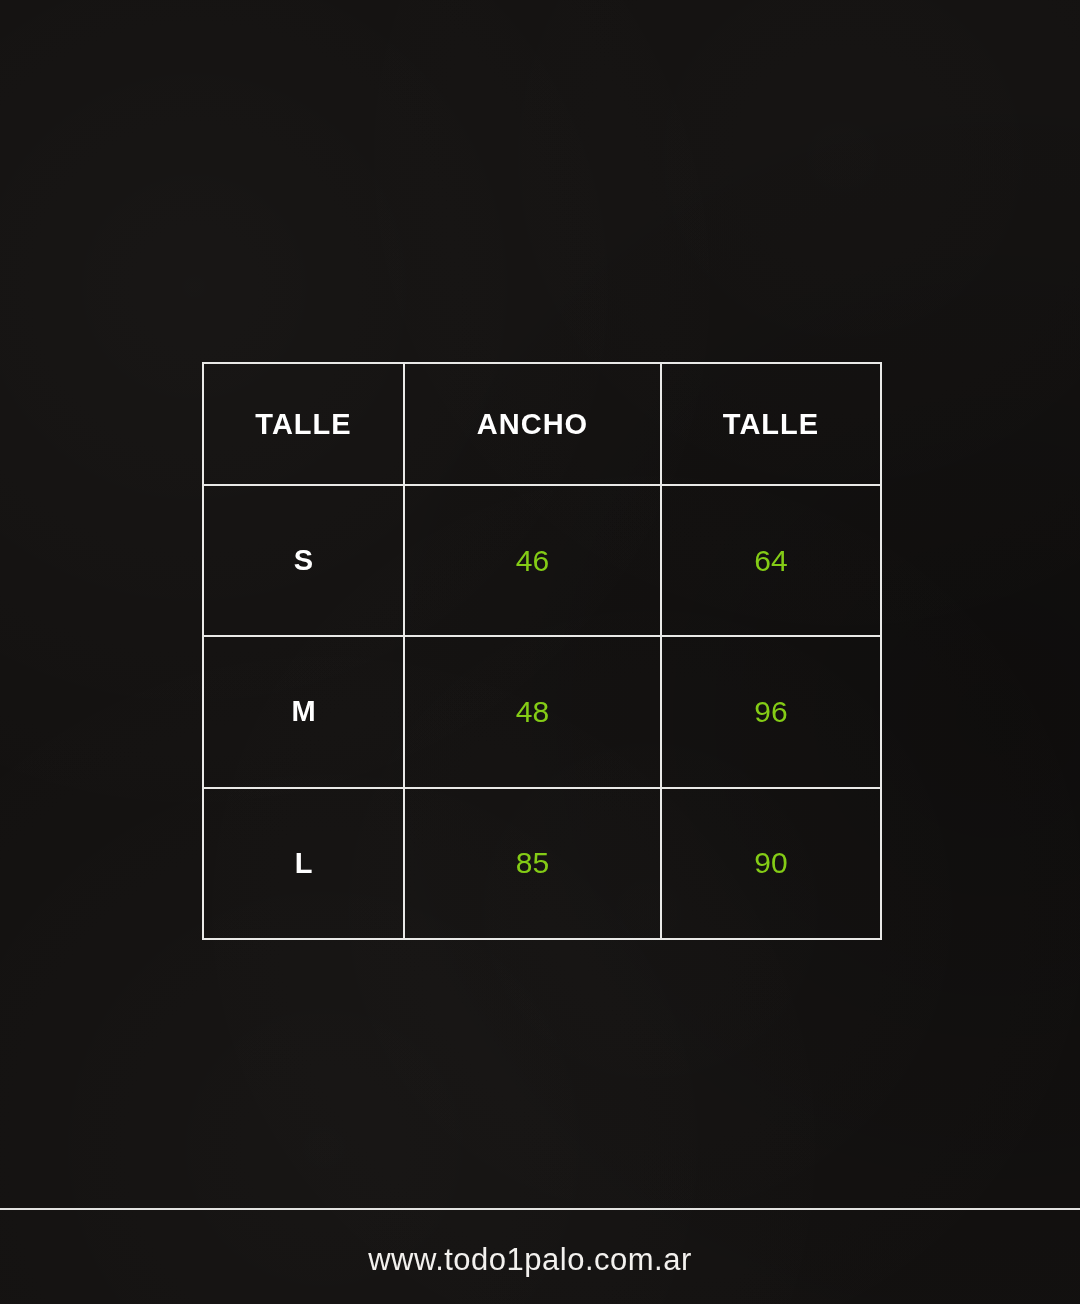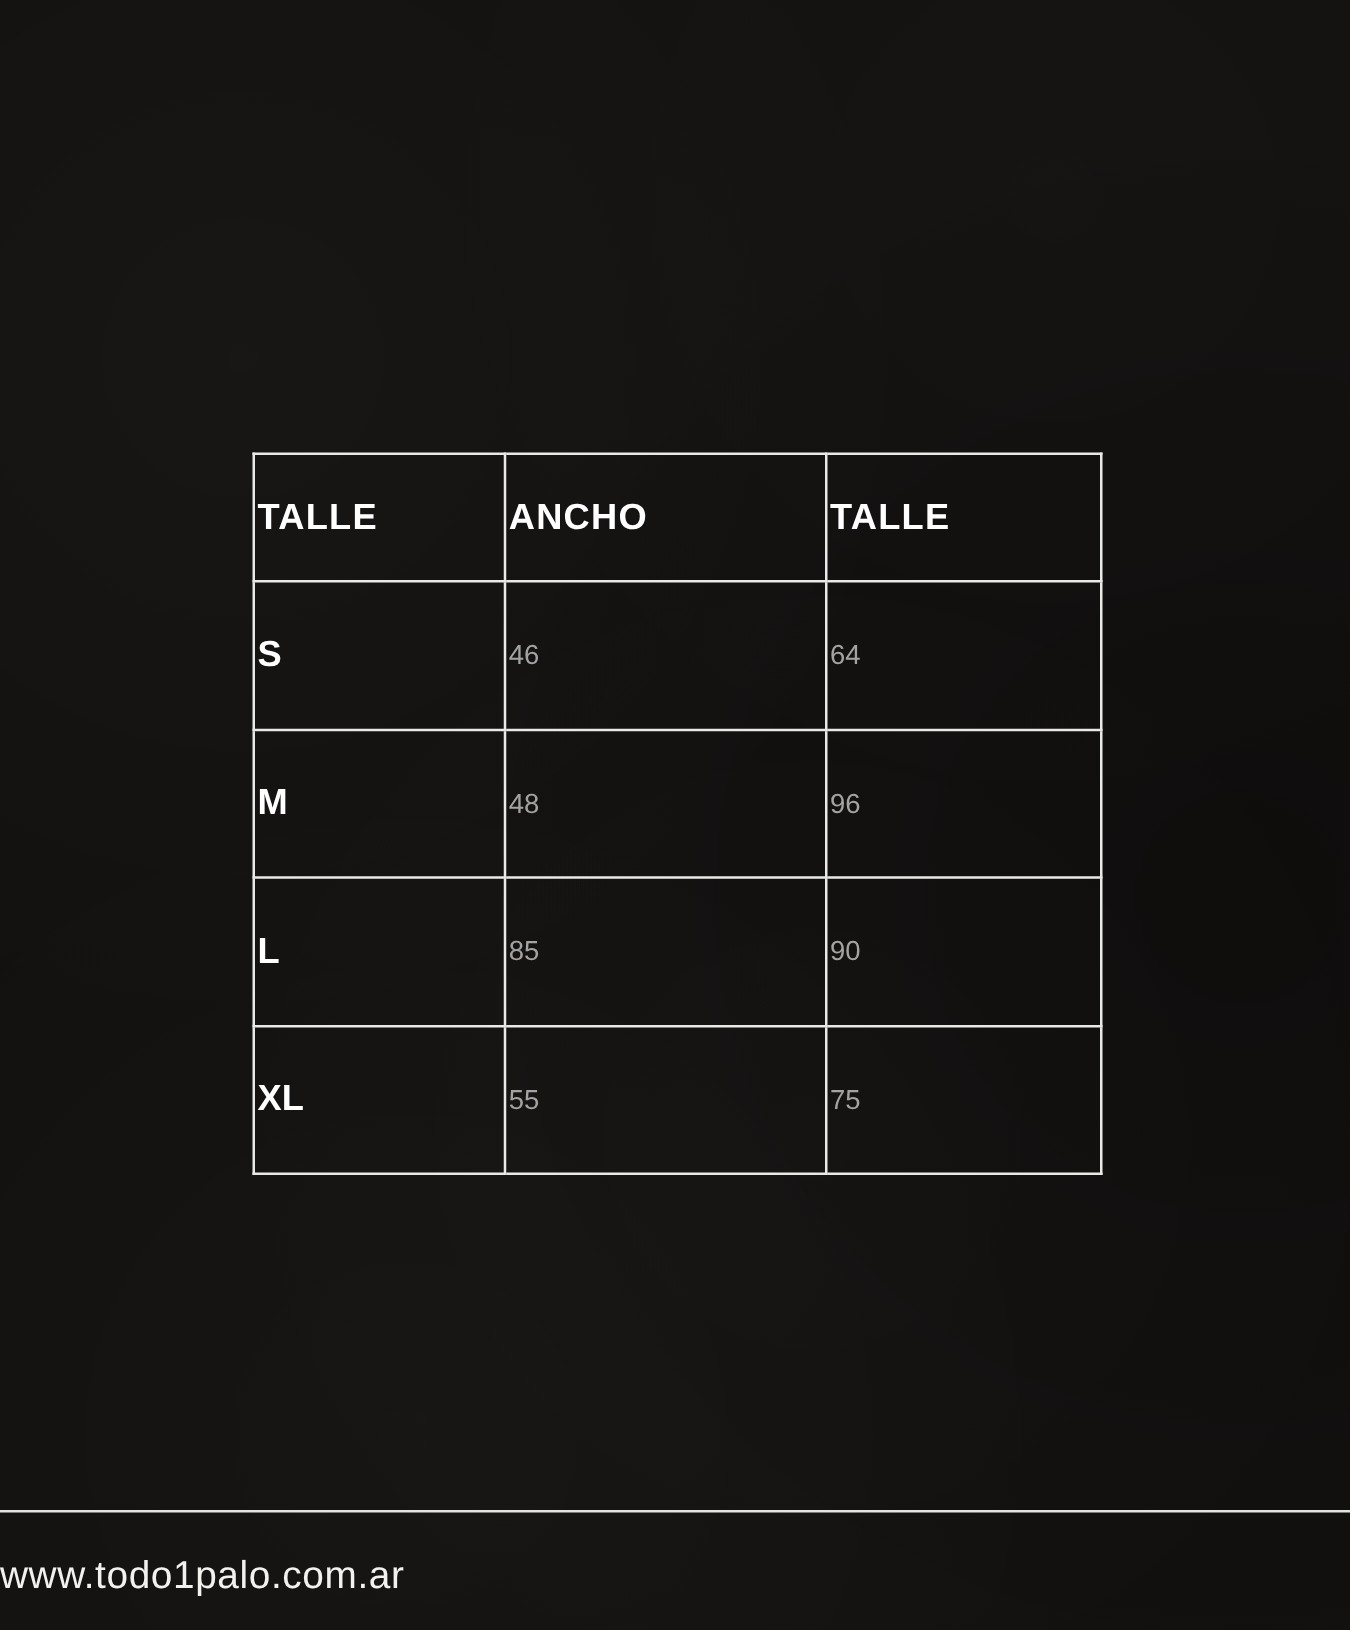--- a/index.html
+++ b/index.html
@@ -32,57 +32,57 @@
     border-collapse: collapse;
     table-layout: fixed;
   }
   .size-table col.c1 { width: 201px; }
   .size-table col.c2 { width: 257px; }
   .size-table col.c3 { width: 220px; }
 
   .size-table th,
   .size-table td {
     border: 2px solid #e9e9e7;
-    text-align: left;
+    text-align: center;
     vertical-align: middle;
-    padding: 2px;
+    padding: 12px;
     height: 96px;
   }
   .size-table th {
     font-size: 29px;
     font-weight: bold;
     letter-spacing: 1px;
     color: #ffffff;
   }
   .size-table td.size-label {
     font-size: 29px;
     font-weight: bold;
     color: #ffffff;
   }
   .size-table td.measure {
-    font-size: 22px;
+    font-size: 30px;
     font-weight: normal;
-    color: #a3a3a3;
+    color: #84cc16;
   }
 
   .footer-divider {
     position: absolute;
     left: 0;
     top: 1208px;
     width: 1080px;
     height: 2px;
     background: #e3e3e1;
   }
 
   .footer-url {
     position: absolute;
     left: 0;
     top: 1242px;
     width: 1060px; 
-    text-align: left;
+    text-align: center;
     font-size: 31px;
     font-weight: normal;
     letter-spacing: 0.5px;
     color: #f3f1ee;
   }
 </style>
 </head>
 <body>
 
 <table class="size-table">
@@ -107,23 +107,18 @@
     <tr>
       <td class="size-label">M</td>
       <td class="measure">48</td>
       <td class="measure">96</td>
     </tr>
     <tr>
       <td class="size-label">L</td>
       <td class="measure">85</td>
       <td class="measure">90</td>
     </tr>
-    <tr>
-      <td class="size-label">XL</td>
-      <td class="measure">55</td>
-      <td class="measure">75</td>
-    </tr>
   </tbody>
 </table>
 
 <div class="footer-divider"></div>
 
 <div class="footer-url">www.todo1palo.com.ar</div>
 
 </body></html>

